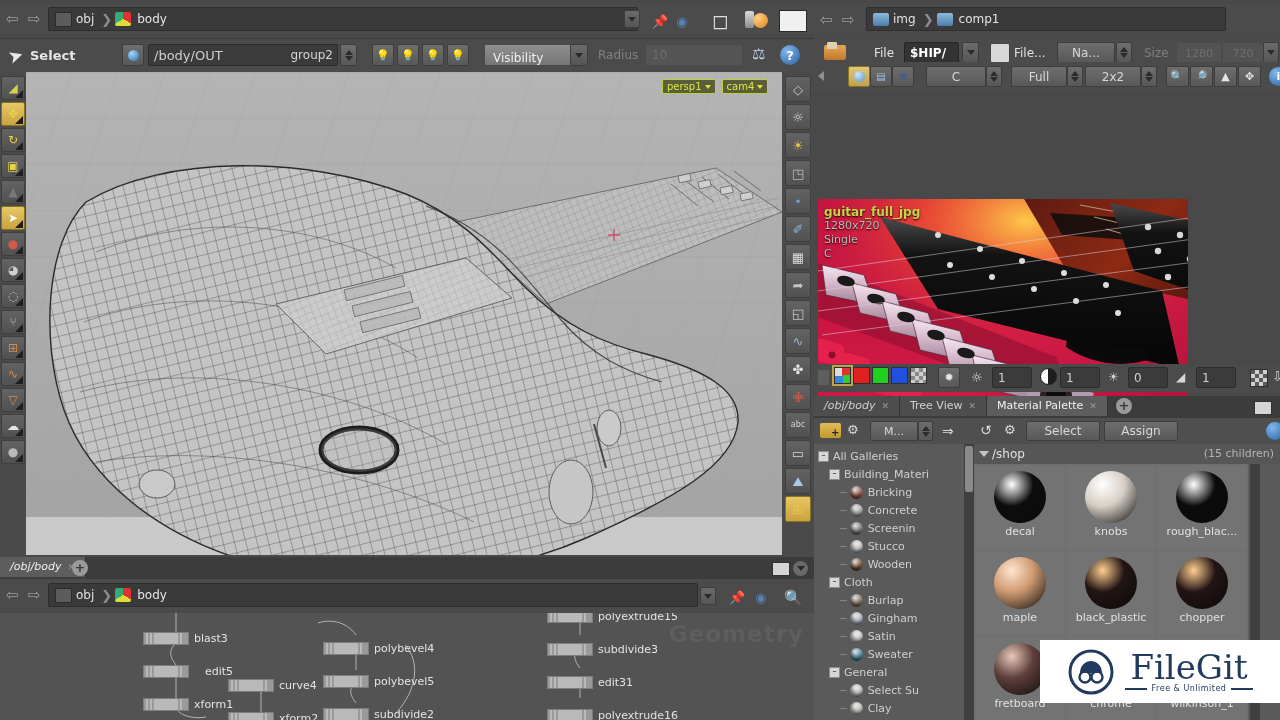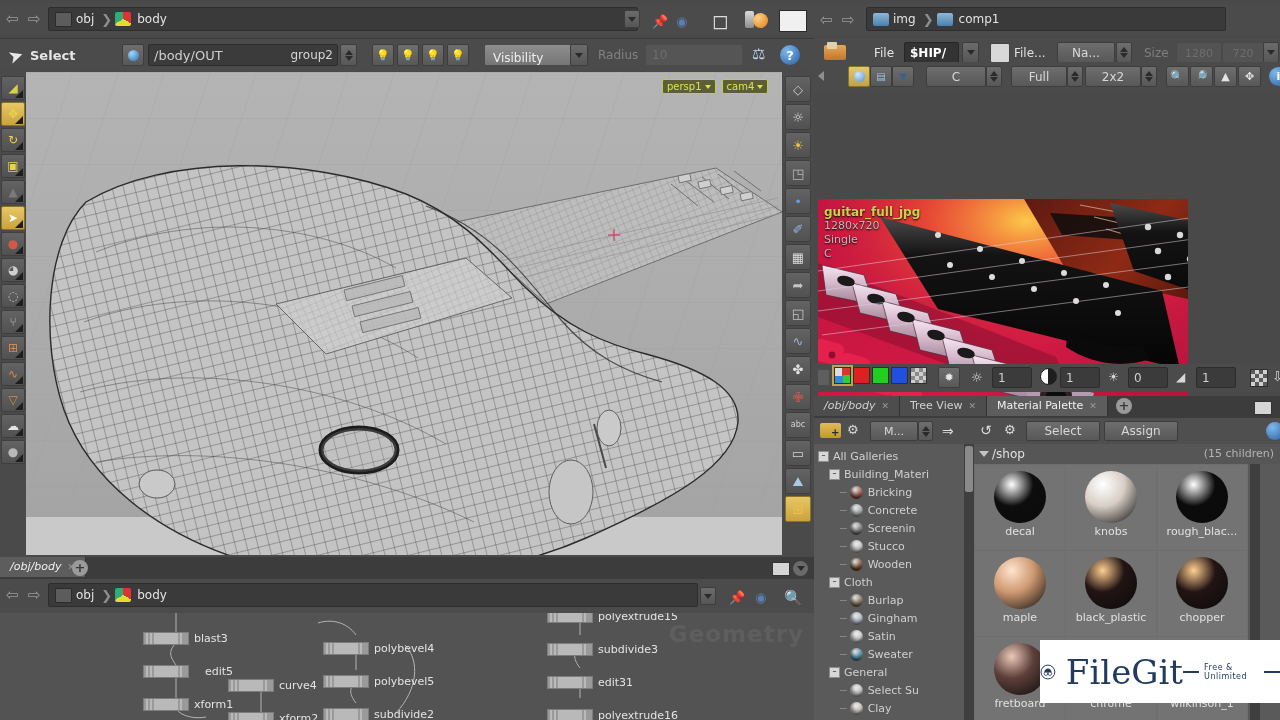--- a/index.html
+++ b/index.html
@@ -82,21 +82,21 @@
   
   .matcell{position:relative;box-sizing:border-box;border-right:1px solid #6e6e6e;
            border-bottom:1px solid #6e6e6e;background:#737373;
            display:flex;flex-direction:column;align-items:center;justify-content:flex-start;}
   .matsphere{width:52px;height:52px;border-radius:50%;margin-top:6px;}
   .matlbl{font-size:11px;color:#e0e0e0;margin-top:2px;max-width:95%;overflow:hidden;
           text-overflow:ellipsis;white-space:nowrap;text-align:center;}
 
   
   #filegit{position:absolute;background:#fff;display:flex;align-items:center;justify-content:center;gap:10px;}
-  #fgtext{display:flex;flex-direction:row;align-items:center;}
+  #fgtext{display:flex;flex-direction:column;align-items:center;}
   #fgtext .big{font-family:"DejaVu Serif","Liberation Serif",serif;font-size:34px;color:#223a5e;line-height:34px;}
   #fgtext .sub{font-size:8px;color:#223a5e;letter-spacing:.5px;display:flex;align-items:center;gap:5px;}
   #fgtext .sub .ln{width:22px;height:2px;background:#223a5e;display:block;}
 
   .swatch{width:17px;height:17px;border:1px solid #2f2f2f;box-sizing:border-box;}
 </style>
 </head>
 <body>
 
 <div id="app">

